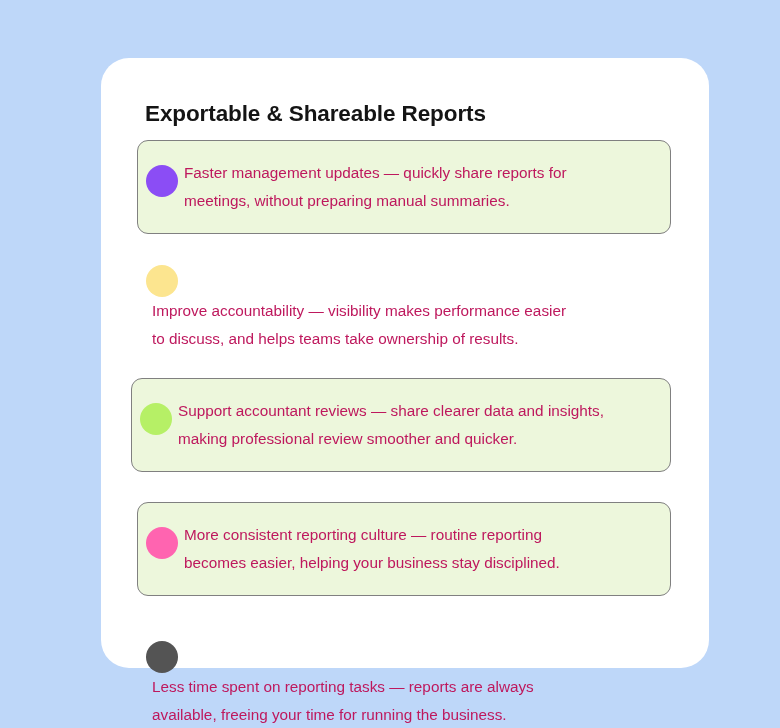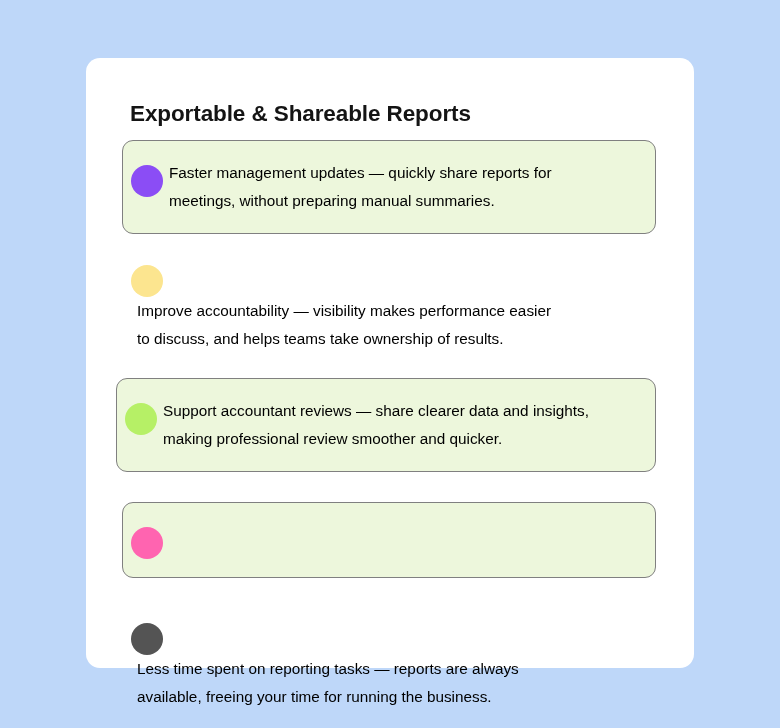--- a/index.html
+++ b/index.html
@@ -13,26 +13,26 @@
     font-family: "Liberation Sans", sans-serif;
     overflow: hidden;
   }
   .canvas {
     position: relative;
     width: 780px;
     height: 728px;
   }
   .card {
     position: absolute;
-    left: 86px;
+    left: 101px;
     top: 58px;
     width: 608px;
     height: 610px;
     background: #ffffff;
-    border-radius: 14px;
+    border-radius: 28px;
     box-sizing: border-box;
   }
   .card-title {
     position: absolute;
     left: 44px;
     top: 43px;
     font-size: 22.5px;
     font-weight: bold;
     color: #141414;
     letter-spacing: -0.1px;
@@ -70,21 +70,21 @@
     width: 32px;
     height: 32px;
     border-radius: 50%;
     margin-top: 6px;
   }
   .item-text {
     flex: 1 1 auto;
     margin-left: 6px;
     font-size: 15.3px;
     line-height: 28px;
-    color: #000000;
+    color: #be185d;
     white-space: pre-line;
   }
   .gap-sm { height: 14px; }
   .gap-md { height: 16px; }
   .gap-lg { height: 28px; }
 </style>
 </head>
 <body style="background: rgb(190, 215, 249);">
 
 <div class="canvas">
@@ -116,20 +116,22 @@
 making professional review smoother and quicker.</span>
       </div>
 
       <div class="gap-sm"></div>
 
 
       <div class="gap-md"></div>
 
       <div class="item highlight" style="background: rgb(237, 247, 220); border-color: rgb(128, 128, 128);">
         <span class="bullet" style="background: rgb(255, 100, 176);"></span>
+        <span class="item-text">More consistent reporting culture — routine reporting
+becomes easier, helping your business stay disciplined.</span>
       </div>
 
       <div class="gap-lg"></div>
 
       <div class="item plain">
         <span class="bullet" style="background: rgb(84, 84, 84);"></span>
         <span class="item-text">Less time spent on reporting tasks — reports are always
 available, freeing your time for running the business.</span>
       </div>
 

